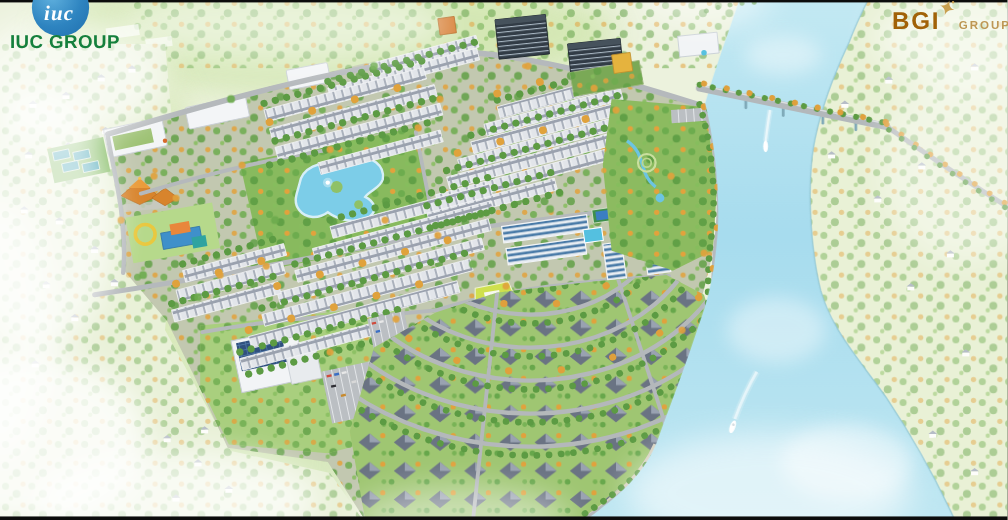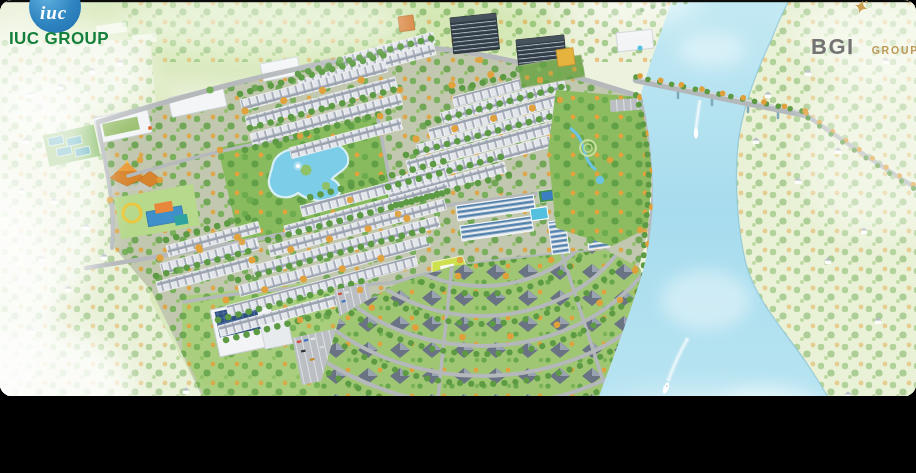--- a/index.html
+++ b/index.html
@@ -1,29 +1,29 @@
 <!DOCTYPE html>
 <html><head>
 <meta charset="utf-8">
 <style>
   html,body{margin:0;padding:0;background:#000;}
-  .stage{position:relative;width:916px;height:396px;overflow:hidden;background:#ecf2dd;
-         font-family:"Liberation Sans",sans-serif;border-radius:12px;}
+  .stage{position:relative;width:916px;height:473px;overflow:hidden;background:#ecf2dd;
+         font-family:"Liberation Sans",sans-serif;}
   .scene{position:absolute;left:0;top:0;}
   
   .iuc{position:absolute;left:4px;top:0;width:130px;height:52px;z-index:30;}
   .iuc-circle{position:absolute;left:25px;top:-19px;width:52px;height:52px;border-radius:50%;
       background:radial-gradient(circle at 35% 30%, #5fb0de 0%, #2e84c0 55%, #1f6fae 100%);}
   .iuc-mono{position:absolute;left:11px;top:21px;color:#fff;
       font:italic 700 19px "Liberation Serif",serif;letter-spacing:1px;}
   .iuc-word{position:absolute;left:5px;top:29px;color:#15803d;white-space:nowrap;
       font:700 17px "Liberation Sans",sans-serif;letter-spacing:.4px;}
   
   .bgi{position:absolute;left:811px;top:6px;z-index:30;display:flex;align-items:baseline;}
-  .bgi-name{color:#737373;font:800 22px "Liberation Sans",sans-serif;letter-spacing:1.5px;margin-top:28px;}
+  .bgi-name{color:#a16207;font:800 22px "Liberation Sans",sans-serif;letter-spacing:1.5px;}
   .bgi-suffix{color:#bd9754;font:600 10.5px "Liberation Sans",sans-serif;letter-spacing:1.8px;margin-left:17px;}
   .bgi-star{position:absolute;left:42px;top:-7px;}
 </style>
 </head>
 <body>
 
 <div class="stage">
 <svg class="scene" width="916" height="473" viewBox="0 0 916 473">
   <defs>
     <linearGradient id="riverGrad" x1="0" y1="0" x2="0" y2="1">

